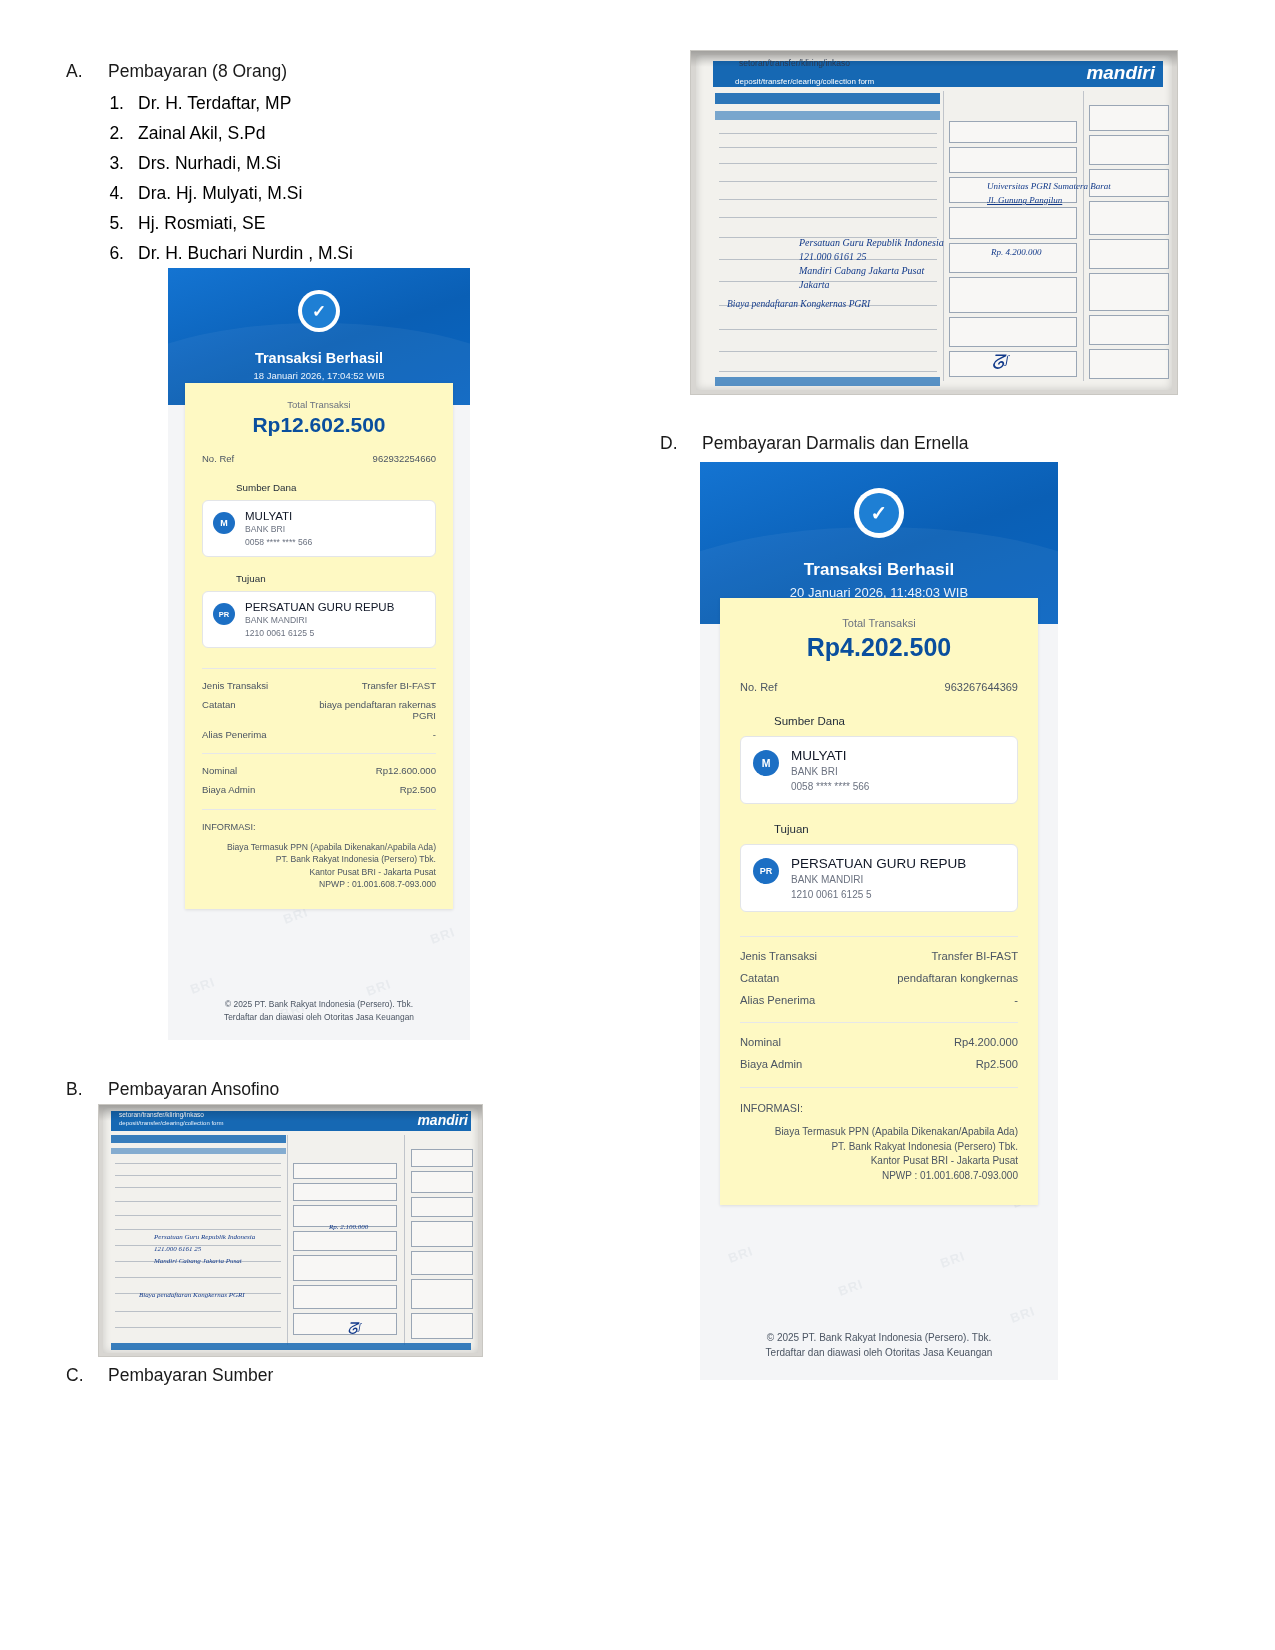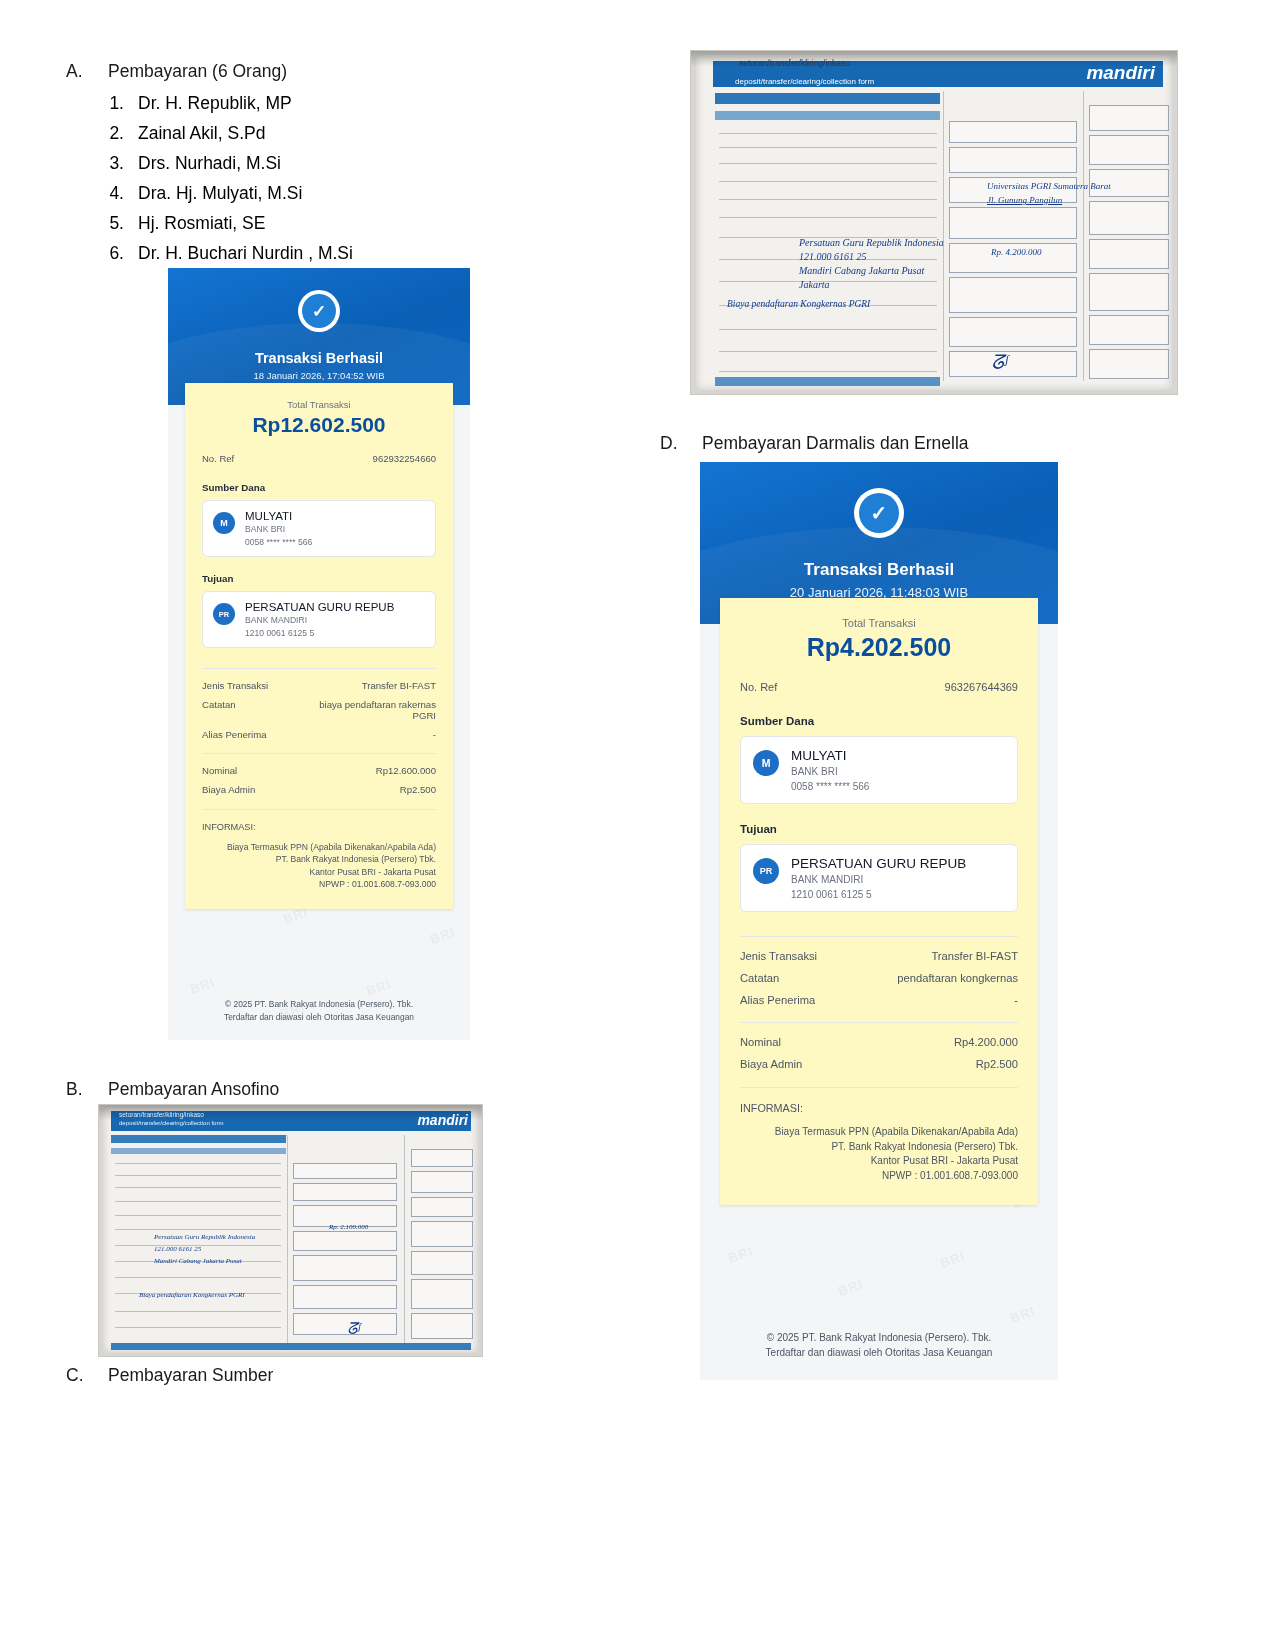--- a/index.html
+++ b/index.html
@@ -74,21 +74,21 @@
   .white-card {
     background: #fef9c3;
     margin: 0 auto;
     position: relative;
     z-index: 3;
     box-shadow: 0 1px 3px rgba(0,0,0,0.10);
   }
   .total-label { color: #6b7280; text-align: center; }
   .total-amount { color: #0a4f9e; font-weight: bold; text-align: center; }
   .row-line { display: flex; justify-content: space-between; color: #4b5563; text-align: right; }
-  .sect-title { color: #1f2937; font-weight: bold; }
+  .sect-title { color: #1f2937; font-weight: normal; margin-left: 34px; }
   .inner-box { border: 1px solid #e3e5e8; border-radius: 6px; background: #fff; display: flex; align-items: flex-start; }
   .avatar {
     border-radius: 50%;
     background: #1c6fc4;
     color: #fff;
     display: flex;
     align-items: center;
     justify-content: center;
     font-weight: bold;
     flex: none;
@@ -177,25 +177,25 @@
     position: absolute;
     left: 0; right: 0; top: 0;
     height: 16px;
     background: linear-gradient(to bottom, rgba(0,0,0,0.25), rgba(0,0,0,0));
   }
 </style>
 </head>
 <body>
 
 <div class="doc-item" style="left:66px; top:58px;">
-  <span class="marker">A.</span><span>Pembayaran (6 Orang)</span>
+  <span class="marker">A.</span><span>Pembayaran (8 Orang)</span>
 </div>
 
 <div class="sub-list" style="left:100px; top:88px;">
-  <div class="row"><span class="num">1.</span><span>Dr. H. Republik, MP</span></div>
+  <div class="row"><span class="num">1.</span><span>Dr. H. Terdaftar, MP</span></div>
   <div class="row"><span class="num">2.</span><span>Zainal Akil, S.Pd</span></div>
   <div class="row"><span class="num">3.</span><span>Drs. Nurhadi, M.Si</span></div>
   <div class="row"><span class="num">4.</span><span>Dra. Hj. Mulyati, M.Si</span></div>
   <div class="row"><span class="num">5.</span><span>Hj. Rosmiati, SE</span></div>
   <div class="row"><span class="num">6.</span><span>Dr. H. Buchari Nurdin , M.Si</span></div>
 </div>
 
 <div class="receipt" style="left:168px; top:268px; width:302px; height:772px;">
   <div class="wm">
     <span style="left:20px; top:300px;">BRI</span>

